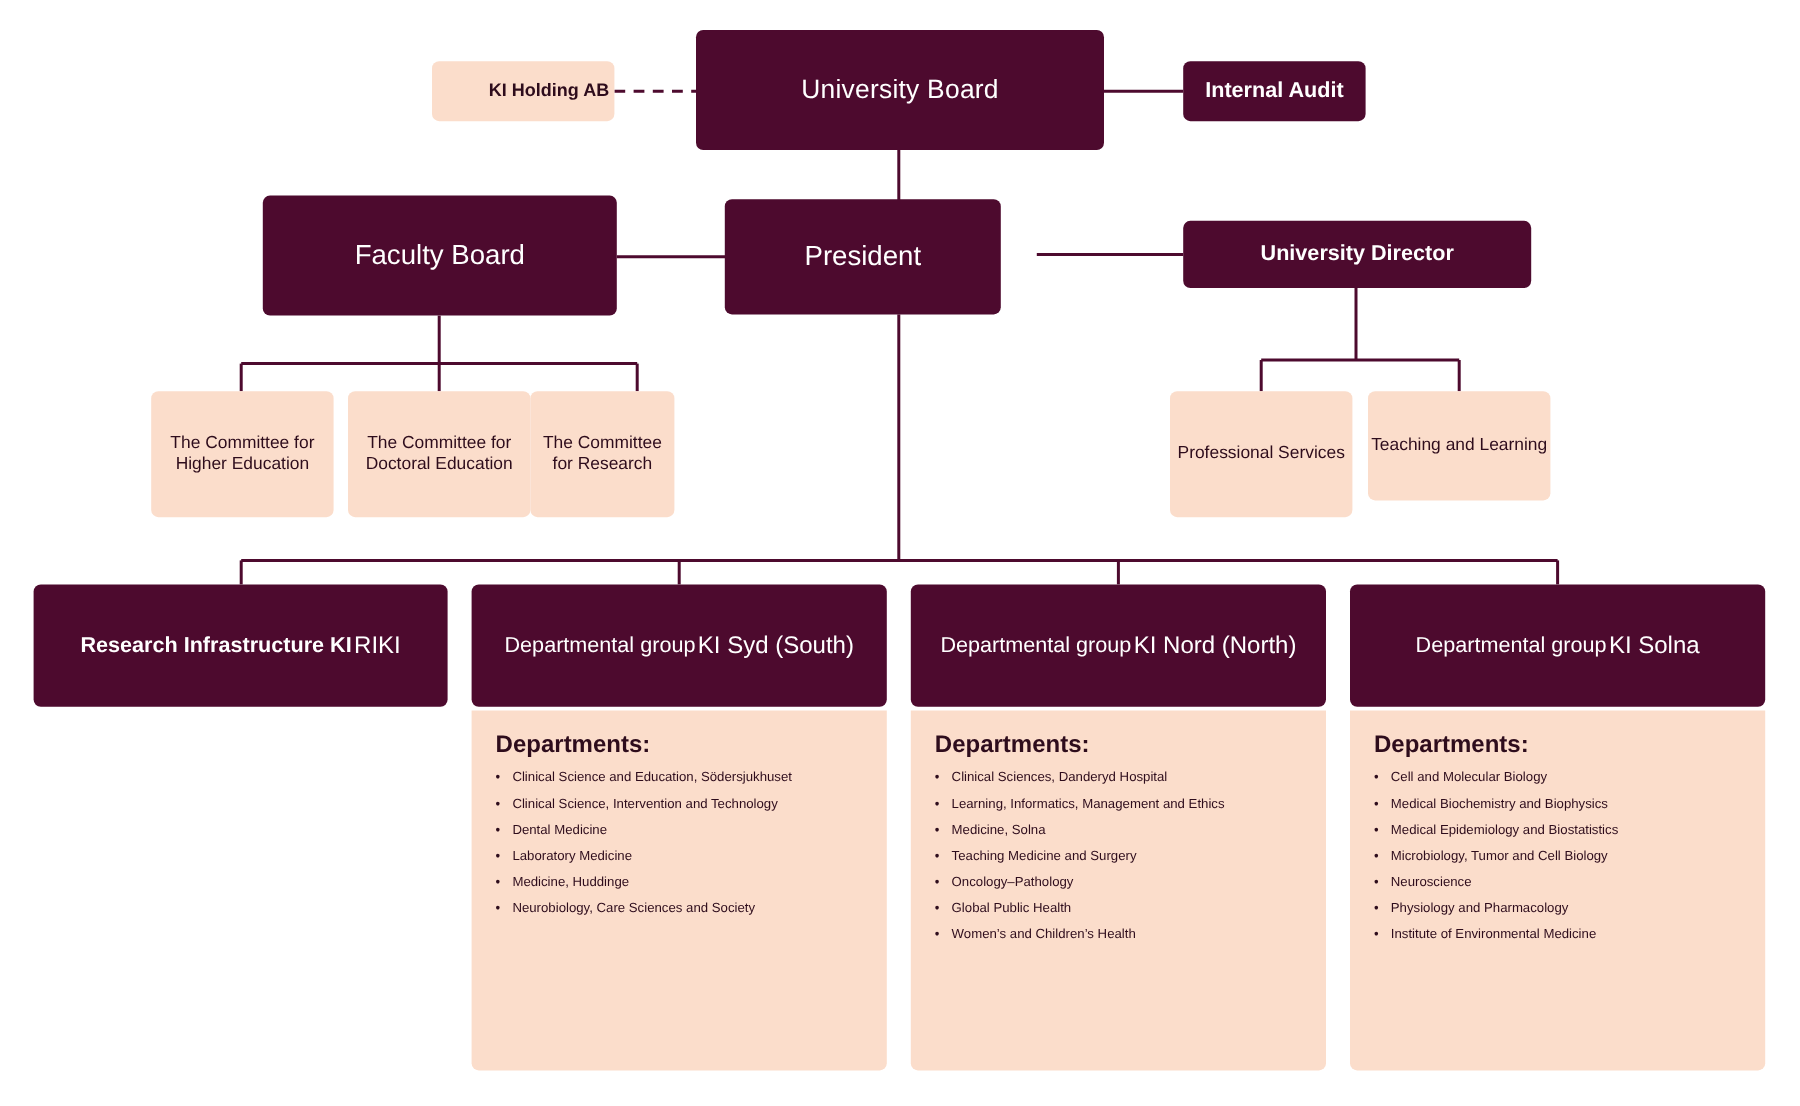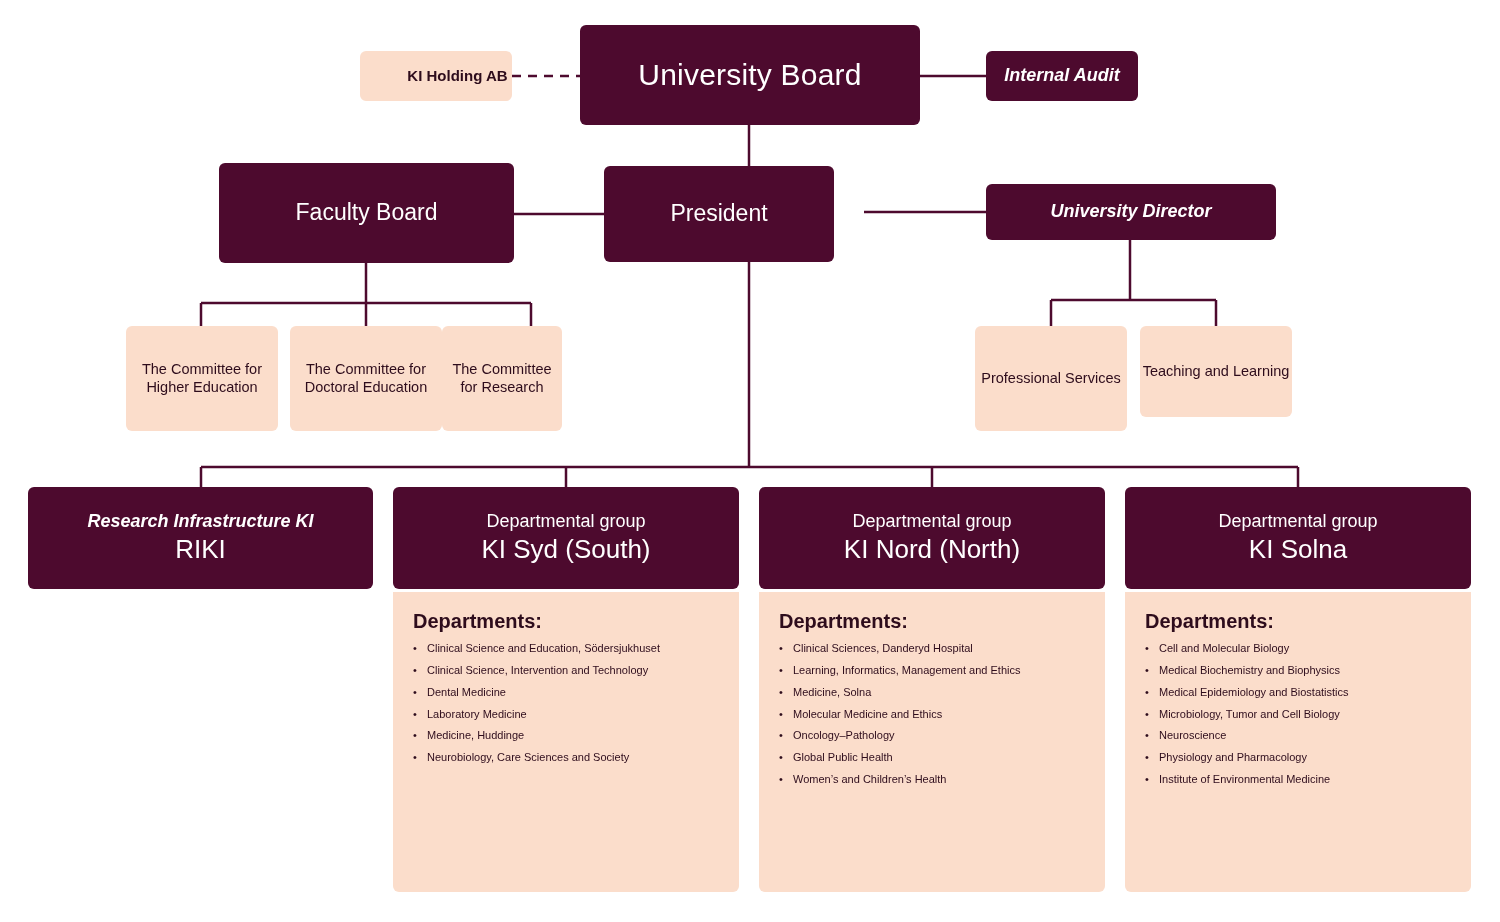--- a/index.html
+++ b/index.html
@@ -31,29 +31,29 @@
     line-height: 1.2;
   }
   .dark {
     background: #4d0a2e;
     color: #ffffff;
   }
   .light {
     background: #fbddcb;
     color: #2e0c1c;
   }
-  .t-huge { font-size: 30px; font-weight: 400; letter-spacing: .2px; }
+  .t-huge { font-size: 22px; font-weight: 400; letter-spacing: .2px; }
   .t-big  { font-size: 23px; font-weight: 400; }
-  .t-mid  { font-size: 18px; font-weight: 700; font-style: italic; }
+  .t-mid  { font-size: 18px; font-weight: 700; }
   .t-sm   { font-size: 15px; font-weight: 700; }
   .t-cmt  { font-size: 14.5px; font-weight: 400; }
   .grp-title { font-size: 18px; font-weight: 400; }
-  .grp-name  { font-size: 26px; font-weight: 400; }
+  .grp-name  { font-size: 20px; font-weight: 400; }
   .grp-stack {
-    display: flex; flex-direction: column;
+    display: flex; flex-direction: row;
     align-items: center; justify-content: center;
     gap: 2px;
   }
   .dept-panel {
     position: absolute;
     background: #fbddcb;
     color: #2e0c1c;
     border-radius: 0 0 6px 6px;
     padding: 18px 16px 16px 20px;
   }
@@ -193,21 +193,21 @@
       <span class="grp-title">Departmental group</span>
       <span class="grp-name">KI Nord (North)</span>
     </div>
   </div>
   <div class="dept-panel" style="left:759px; top:592px; width:346px; height:300px;">
     <div class="dept-head">Departments:</div>
     <ul class="dept-list">
       <li>Clinical Sciences, Danderyd Hospital</li>
       <li>Learning, Informatics, Management and Ethics</li>
       <li>Medicine, Solna</li>
-      <li>Molecular Medicine and Ethics</li>
+      <li>Teaching Medicine and Surgery</li>
       <li>Oncology–Pathology</li>
       <li>Global Public Health</li>
       <li>Women’s and Children’s Health</li>
     </ul>
   </div>
 
   <div class="node dark" style="left:1125px; top:487px; width:346px; height:102px;">
     <div class="grp-stack">
       <span class="grp-title">Departmental group</span>
       <span class="grp-name">KI Solna</span>

